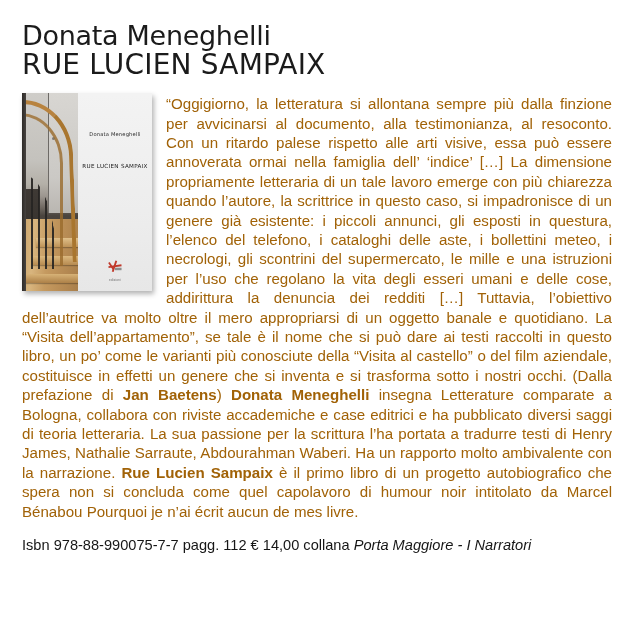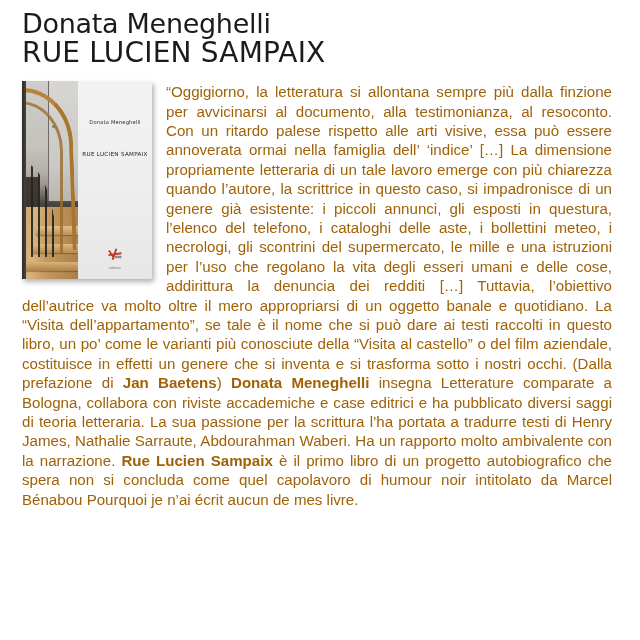--- a/index.html
+++ b/index.html
@@ -12,21 +12,21 @@
     height: 640px;
     overflow: hidden;
     font-family: "Liberation Sans", sans-serif;
     color: #1a1a1a;
   }
   .page {
     position: relative;
     width: 624px;
     height: 640px;
     box-sizing: border-box;
-    padding: 10px 12px 0 22px;
+    padding: 22px 12px 0 22px;
   }
 
   
   .heading {
     margin: 0 0 6px 0;
     line-height: 1.0;
   }
   .heading-author {
     display: block;
     font-family: "DejaVu Sans", sans-serif;
@@ -235,14 +235,15 @@
           <rect x="5.5" y="4" width="2.4" height="11" transform="rotate(-34 6.7 9.5)"></rect>
         </g>
         <rect x="12" y="12" width="9" height="3.4" fill="#8d8d8d"></rect>
       </svg>
       <div class="cover-logo-name">edizioni</div>
     </div>
   </div>
 
   <p class="body-text"><span>“Oggigiorno, la letteratura si allontana sempre più dalla finzione per avvicinarsi al documento, alla testimonianza, al resoconto. Con un ritardo palese rispetto alle arti visive, essa può essere annoverata ormai nella famiglia dell’ ‘indice’ […] La dimensione propriamente letteraria di un tale lavoro emerge con più chiarezza quando l’autore, la scrittrice in questo caso, si impadronisce di un genere già esistente: i piccoli annunci, gli esposti in questura, l’elenco del telefono, i cataloghi delle aste, i bollettini meteo, i necrologi, gli scontrini del supermercato, le mille e una istruzioni per l’uso che regolano la vita degli esseri umani e delle cose, addirittura la denuncia dei redditi […] Tuttavia, l’obiettivo dell’autrice va molto oltre il mero appropriarsi di un oggetto banale e quotidiano. La “Visita dell’appartamento”, se tale è il nome che si può dare ai testi raccolti in questo libro, un po’ come le varianti più conosciute della “Visita al castello” o del film aziendale, costituisce in effetti un genere che si inventa e si trasforma sotto i nostri occhi. (Dalla prefazione di </span><b>Jan Baetens</b><span>) </span><b>Donata Meneghelli</b><span> insegna Letterature comparate a Bologna, collabora con riviste accademiche e case editrici e ha pubblicato diversi saggi di teoria letteraria. La sua passione per la scrittura l’ha portata a tradurre testi di Henry James, Nathalie Sarraute, Abdourahman Waberi. Ha un rapporto molto ambivalente con la narrazione. </span><b>Rue Lucien Sampaix</b><span> è il primo libro di un progetto autobiografico che spera non si concluda come quel capolavoro di humour noir intitolato da Marcel Bénabou Pourquoi je n’ai écrit aucun de mes livre.</span></p>
 
+  <p class="isbn-line"><span>Isbn</span>&nbsp;<span>978-88-990075-7-7</span>&nbsp;<span>pagg.</span>&nbsp;<span>112</span>&nbsp;<span>€ 14,00</span>&nbsp;<span>collana</span>&nbsp;<i>Porta Maggiore - I Narratori</i></p>
 
 </div>
 
 </body></html>

